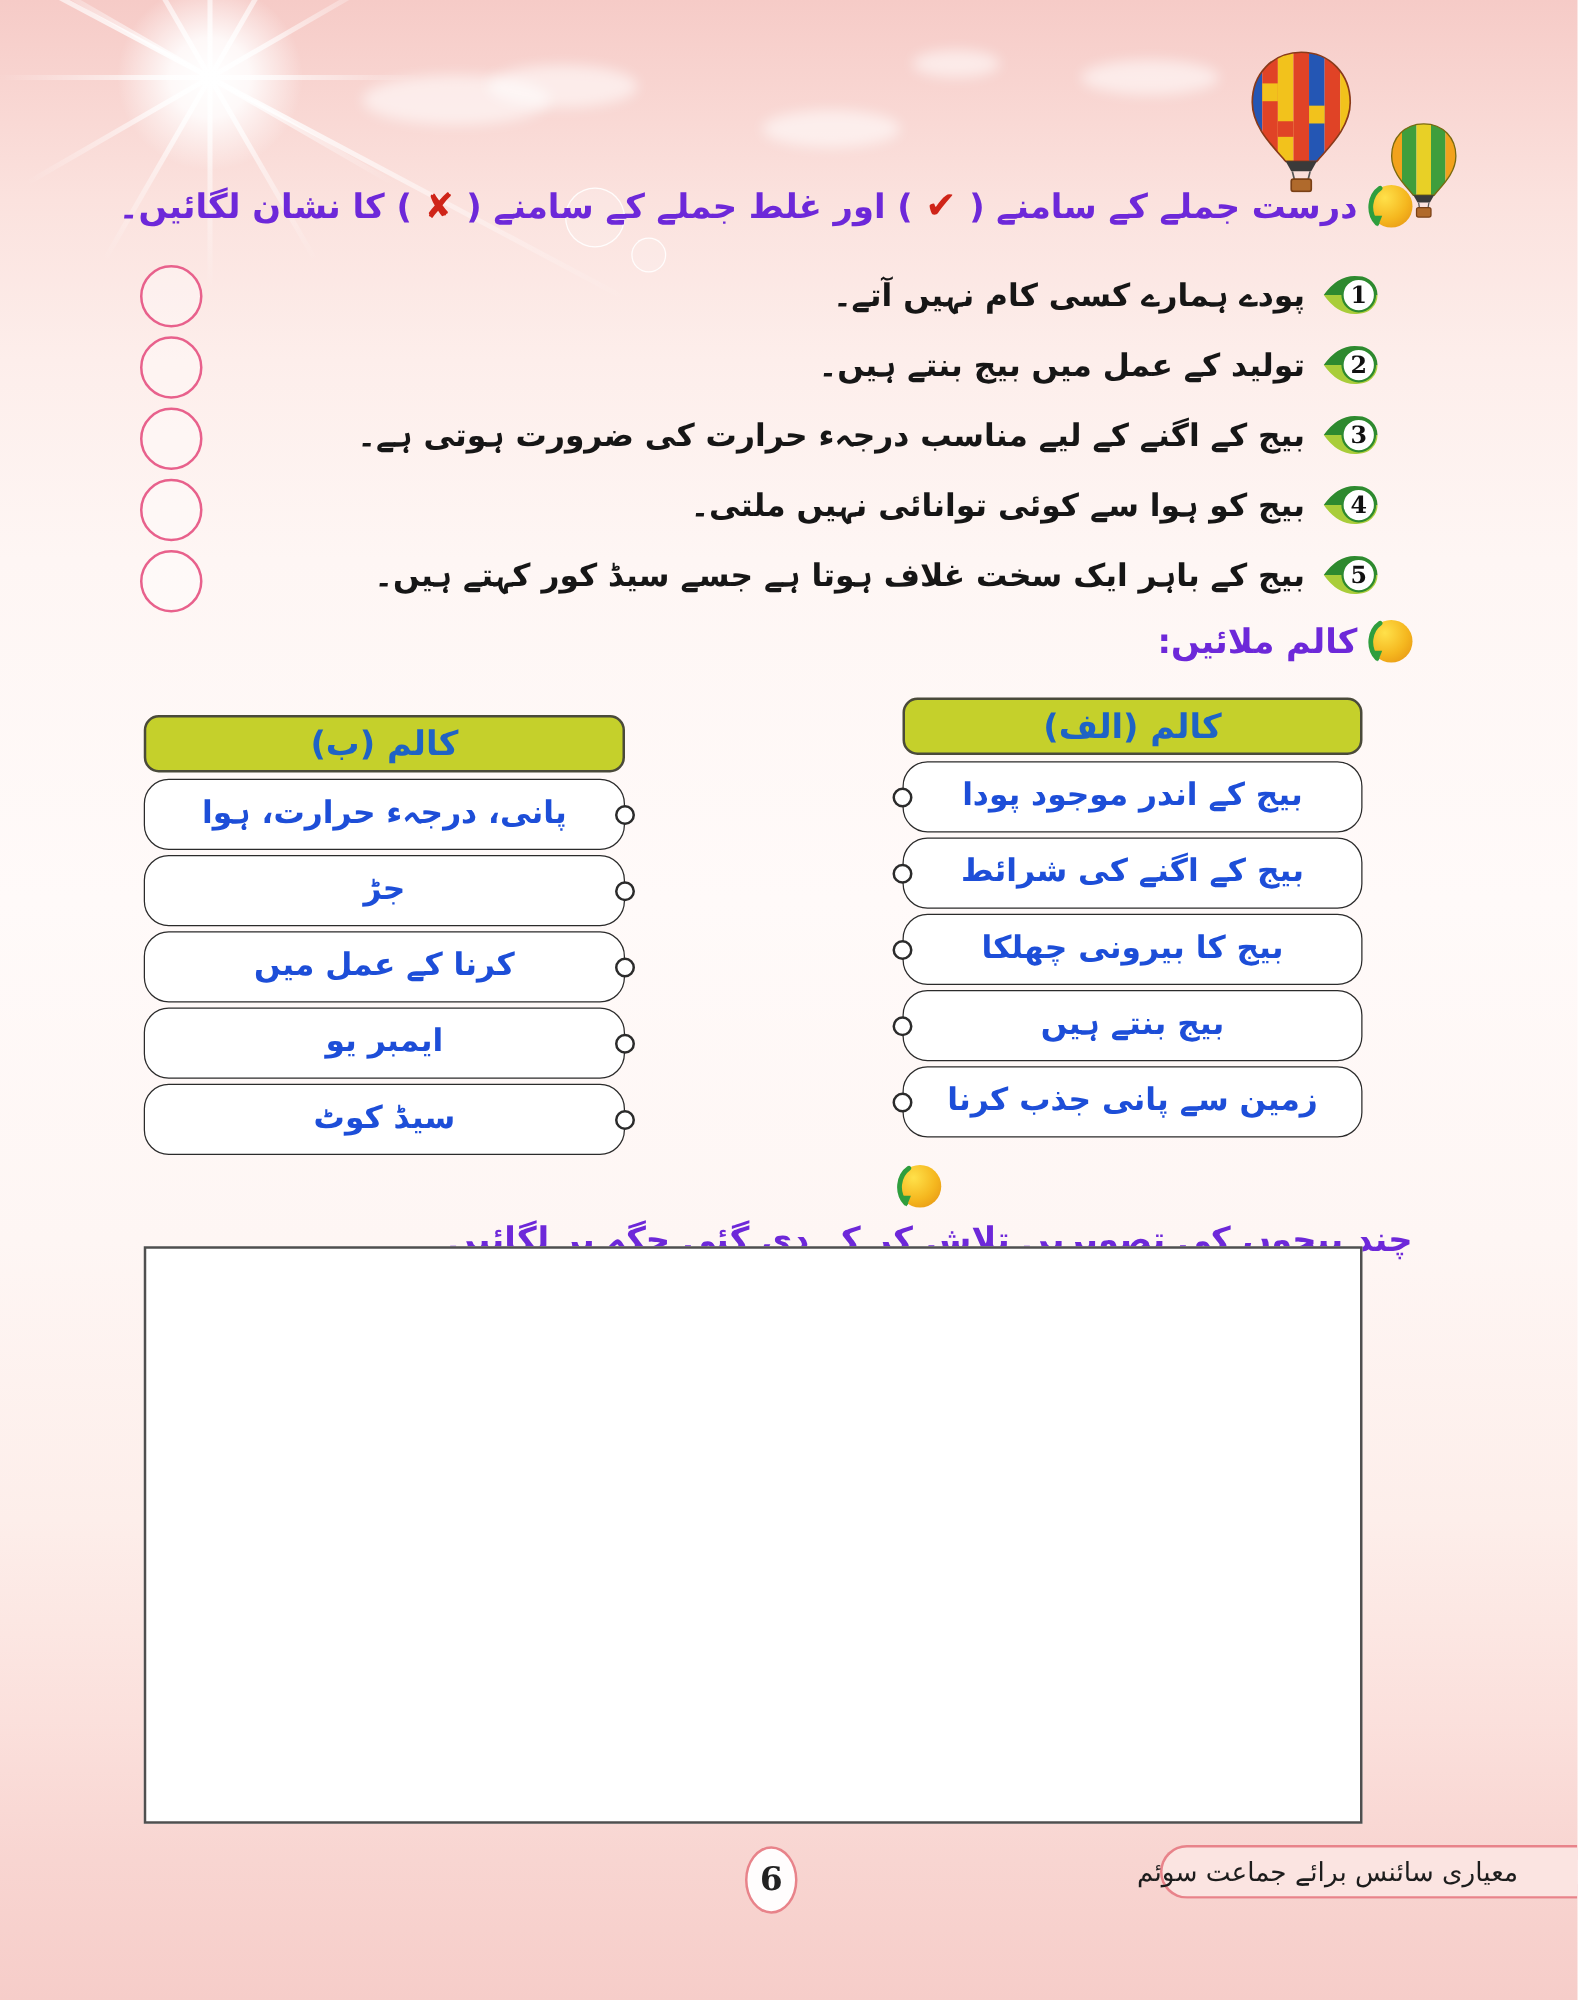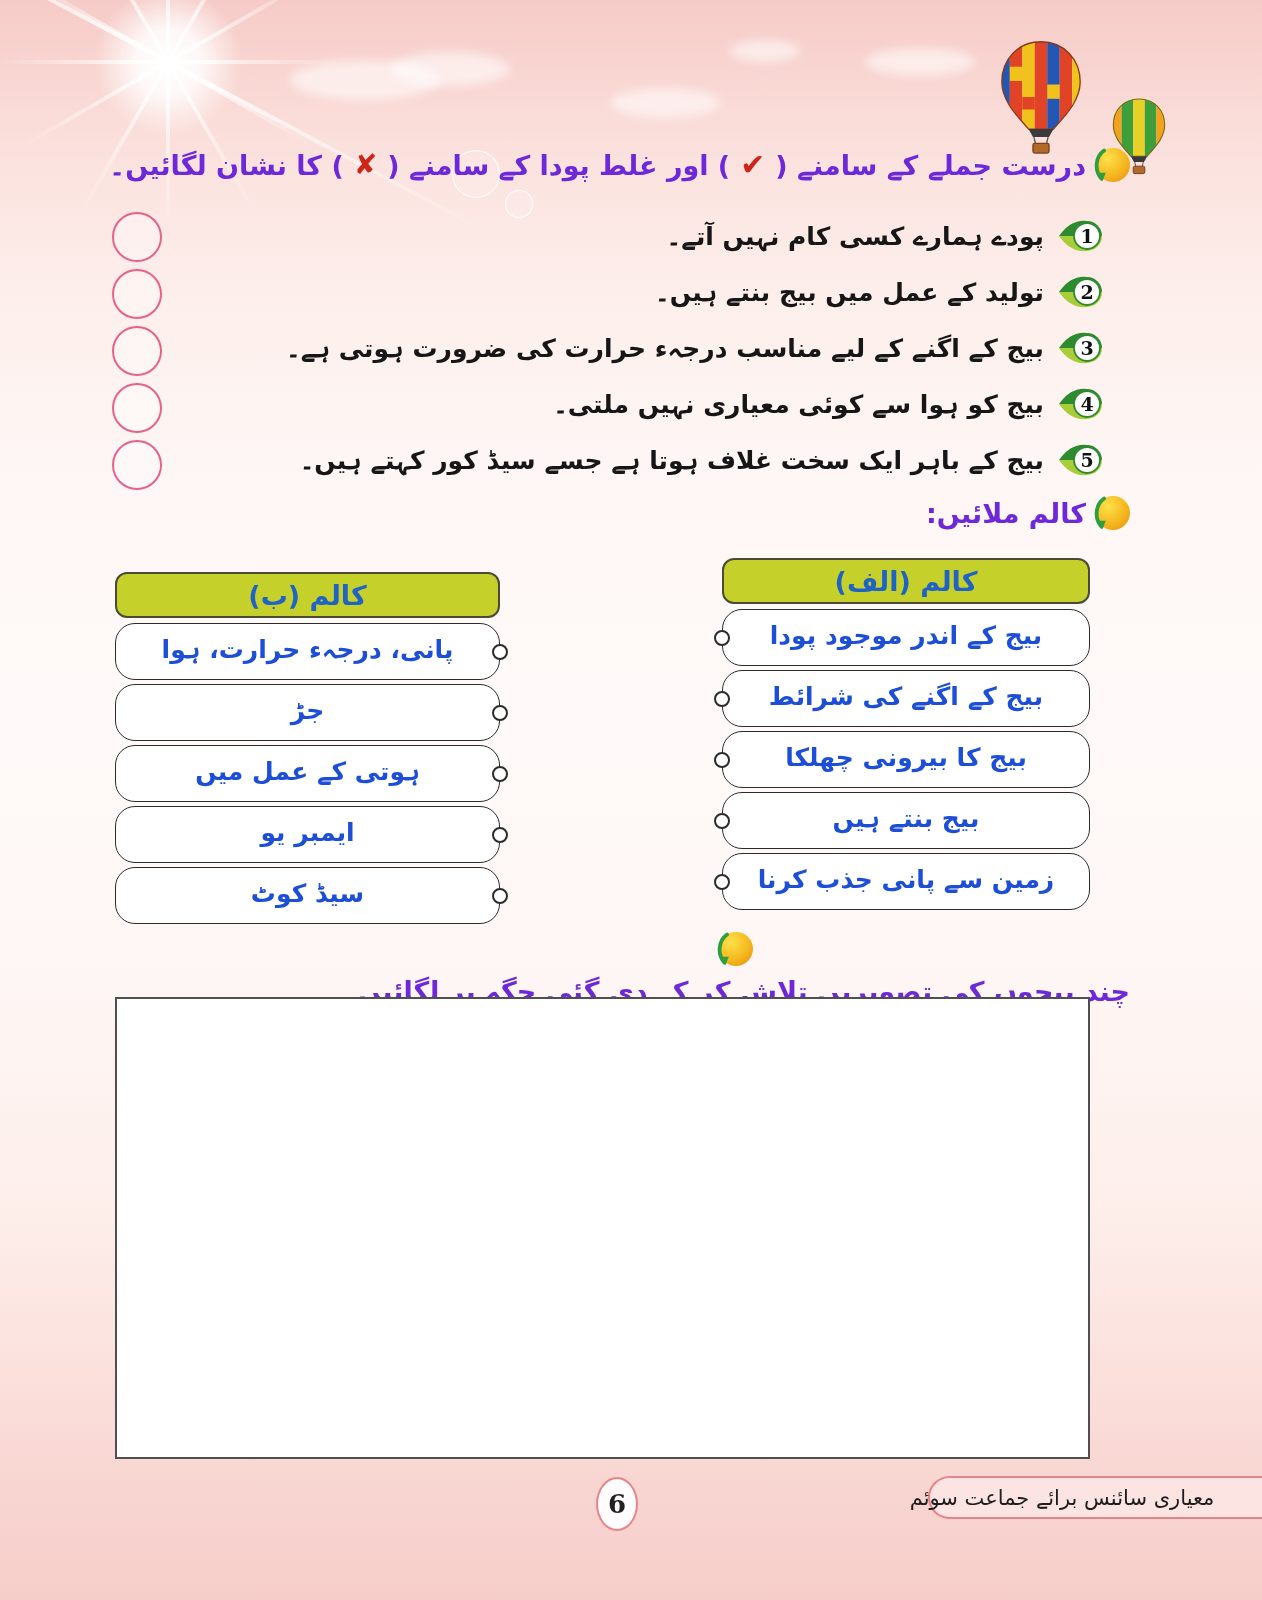--- a/index.html
+++ b/index.html
@@ -132,21 +132,21 @@
 
 <div class="abs h-row" style="top:148px;right:132px;">
   <span class="ball">
     <svg viewBox="0 0 40 40">
         <path d="M13 3 C3 10 1 26 10 36" fill="none" stroke="#2f9e3e" stroke-width="4.5" stroke-linecap="round"></path>
         <path d="M5 29 L11 39 L15 29 Z" fill="#2f9e3e"></path>
       </svg>
   </span>
   <span class="h-text">درست جملے کے سامنے (</span>
   <span class="sym-check">✔</span>
-  <span class="h-text">) اور غلط پودا کے سامنے (</span>
+  <span class="h-text">) اور غلط جملے کے سامنے (</span>
   <span class="sym-cross">✘</span>
   <span class="h-text">) کا نشان لگائیں۔</span>
 </div>
 
 <div class="abs" style="top:215px;right:158px;">
   <div class="ti-item">
     <span class="leafnum">
       <svg viewBox="0 0 46 40">
           <path d="M1 20 Q13 3 29 5 A15 15 0 0 1 44 20 Z" fill="#2e8a2f"></path>
           <path d="M1 20 L44 20 A15 15 0 0 1 29 35 Q13 37 1 20 Z" fill="#a9cd3a"></path>
@@ -180,21 +180,21 @@
   </div>
   <div class="ti-item">
     <span class="leafnum">
       <svg viewBox="0 0 46 40">
           <path d="M1 20 Q13 3 29 5 A15 15 0 0 1 44 20 Z" fill="#2e8a2f"></path>
           <path d="M1 20 L44 20 A15 15 0 0 1 29 35 Q13 37 1 20 Z" fill="#a9cd3a"></path>
           <circle cx="29" cy="20" r="13" fill="#ffffff" stroke="#2e8a2f" stroke-width="1.8"></circle>
         </svg>
       <span class="leafnum-n">4</span>
     </span>
-    <span class="ti-text">بیج کو ہوا سے کوئی معیاری نہیں ملتی۔</span>
+    <span class="ti-text">بیج کو ہوا سے کوئی توانائی نہیں ملتی۔</span>
   </div>
   <div class="ti-item">
     <span class="leafnum">
       <svg viewBox="0 0 46 40">
           <path d="M1 20 Q13 3 29 5 A15 15 0 0 1 44 20 Z" fill="#2e8a2f"></path>
           <path d="M1 20 L44 20 A15 15 0 0 1 29 35 Q13 37 1 20 Z" fill="#a9cd3a"></path>
           <circle cx="29" cy="20" r="13" fill="#ffffff" stroke="#2e8a2f" stroke-width="1.8"></circle>
         </svg>
       <span class="leafnum-n">5</span>
     </span>
@@ -253,21 +253,21 @@
   <div class="mrow">
     <span class="dot dot-r"></span>
     <span class="mrow-text">پانی، درجہء حرارت، ہوا</span>
   </div>
   <div class="mrow">
     <span class="dot dot-r"></span>
     <span class="mrow-text">جڑ</span>
   </div>
   <div class="mrow">
     <span class="dot dot-r"></span>
-    <span class="mrow-text">ہوتی کے عمل میں</span>
+    <span class="mrow-text">کرنا کے عمل میں</span>
   </div>
   <div class="mrow">
     <span class="dot dot-r"></span>
     <span class="mrow-text">ایمبر یو</span>
   </div>
   <div class="mrow">
     <span class="dot dot-r"></span>
     <span class="mrow-text">سیڈ کوٹ</span>
   </div>
 </div>

